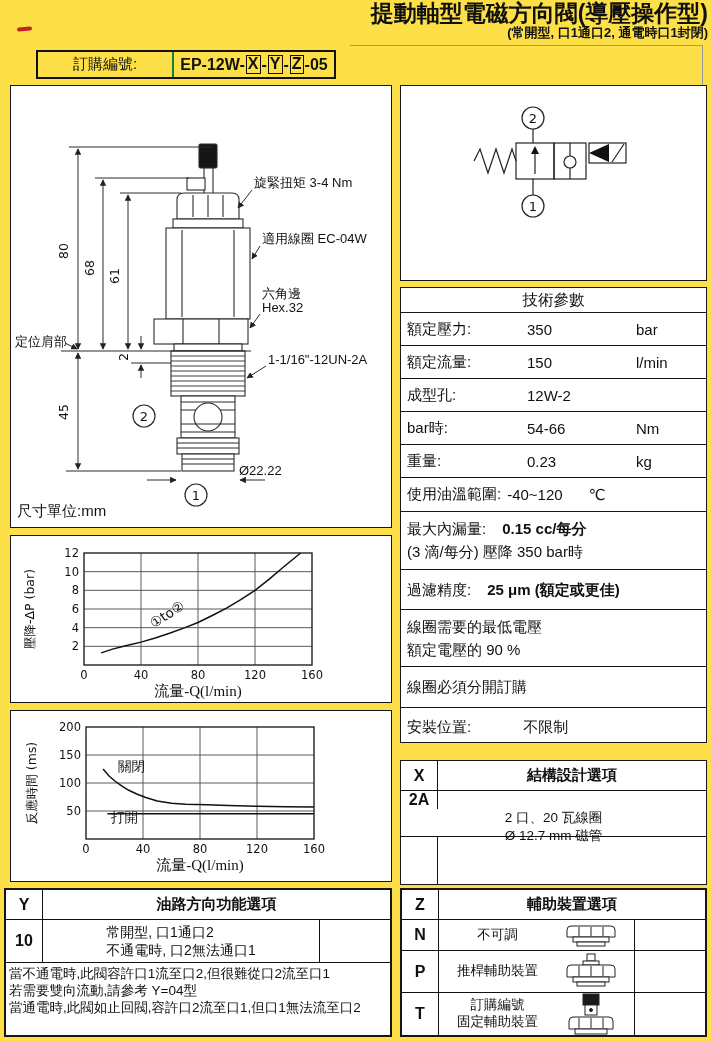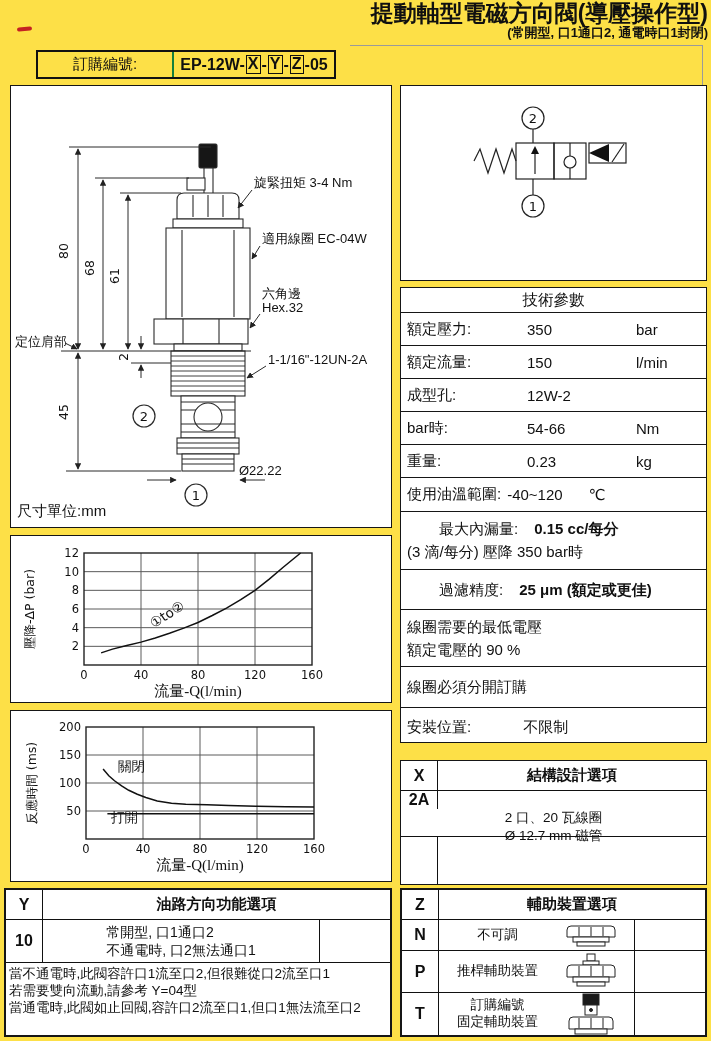--- a/index.html
+++ b/index.html
@@ -27,21 +27,21 @@
   #x-box{left:400px;top:760px;width:307px;height:125px;border-width:1.5px;}
   #y-box{left:4px;top:888px;width:388px;height:149px;border-width:2px;}
   #z-box{left:400px;top:888px;width:307px;height:149px;border-width:2px;}
   
   .tech-title{height:24px;line-height:24px;text-align:center;font-weight:normal;font-size:15.5px;border-bottom:1.5px solid #161616;}
   .trow{display:grid;grid-template-columns:120px 1fr 64px;align-items:center;height:32px;border-bottom:1.5px solid #161616;font-size:15px;padding:0 6px;}
   .trow .val{text-align:left;}
   .trow-temp{display:flex;align-items:center;height:33px;border-bottom:1.5px solid #161616;font-size:15px;padding:0 6px;}
   .trow-temp .v{margin-left:6px;} .trow-temp .u{margin-left:26px;}
   .tmulti{border-bottom:1.5px solid #161616;font-size:15px;padding:5px 6px;line-height:1.55;}
-  .tmulti .pair{display:flex;margin-left:32px;} .tmulti .pair .v{margin-left:16px;font-weight:bold;}
+  .tmulti .pair{display:flex;} .tmulti .pair .v{margin-left:16px;font-weight:bold;}
   .tmulti.single{padding:8px 6px;}
   .trow-mount{display:flex;align-items:center;height:40px;font-size:15px;padding:0 6px;}
   .trow-mount .v{margin-left:52px;}
   
   .opt-header{display:flex;height:29px;border-bottom:1.5px solid #111;}
   .opt-code{width:36px;min-width:36px;border-right:1.5px solid #111;display:flex;align-items:center;justify-content:center;font-weight:bold;font-size:16px;}
   .opt-title{flex:1;display:flex;align-items:center;justify-content:center;font-weight:bold;font-size:15px;}
   .opt-row{display:flex;border-bottom:1.5px solid #111;}
   .opt-main{flex:1;display:flex;align-items:center;justify-content:center;font-size:13.5px;line-height:1.3;}
   .opt-main .lines{text-align:left;}

